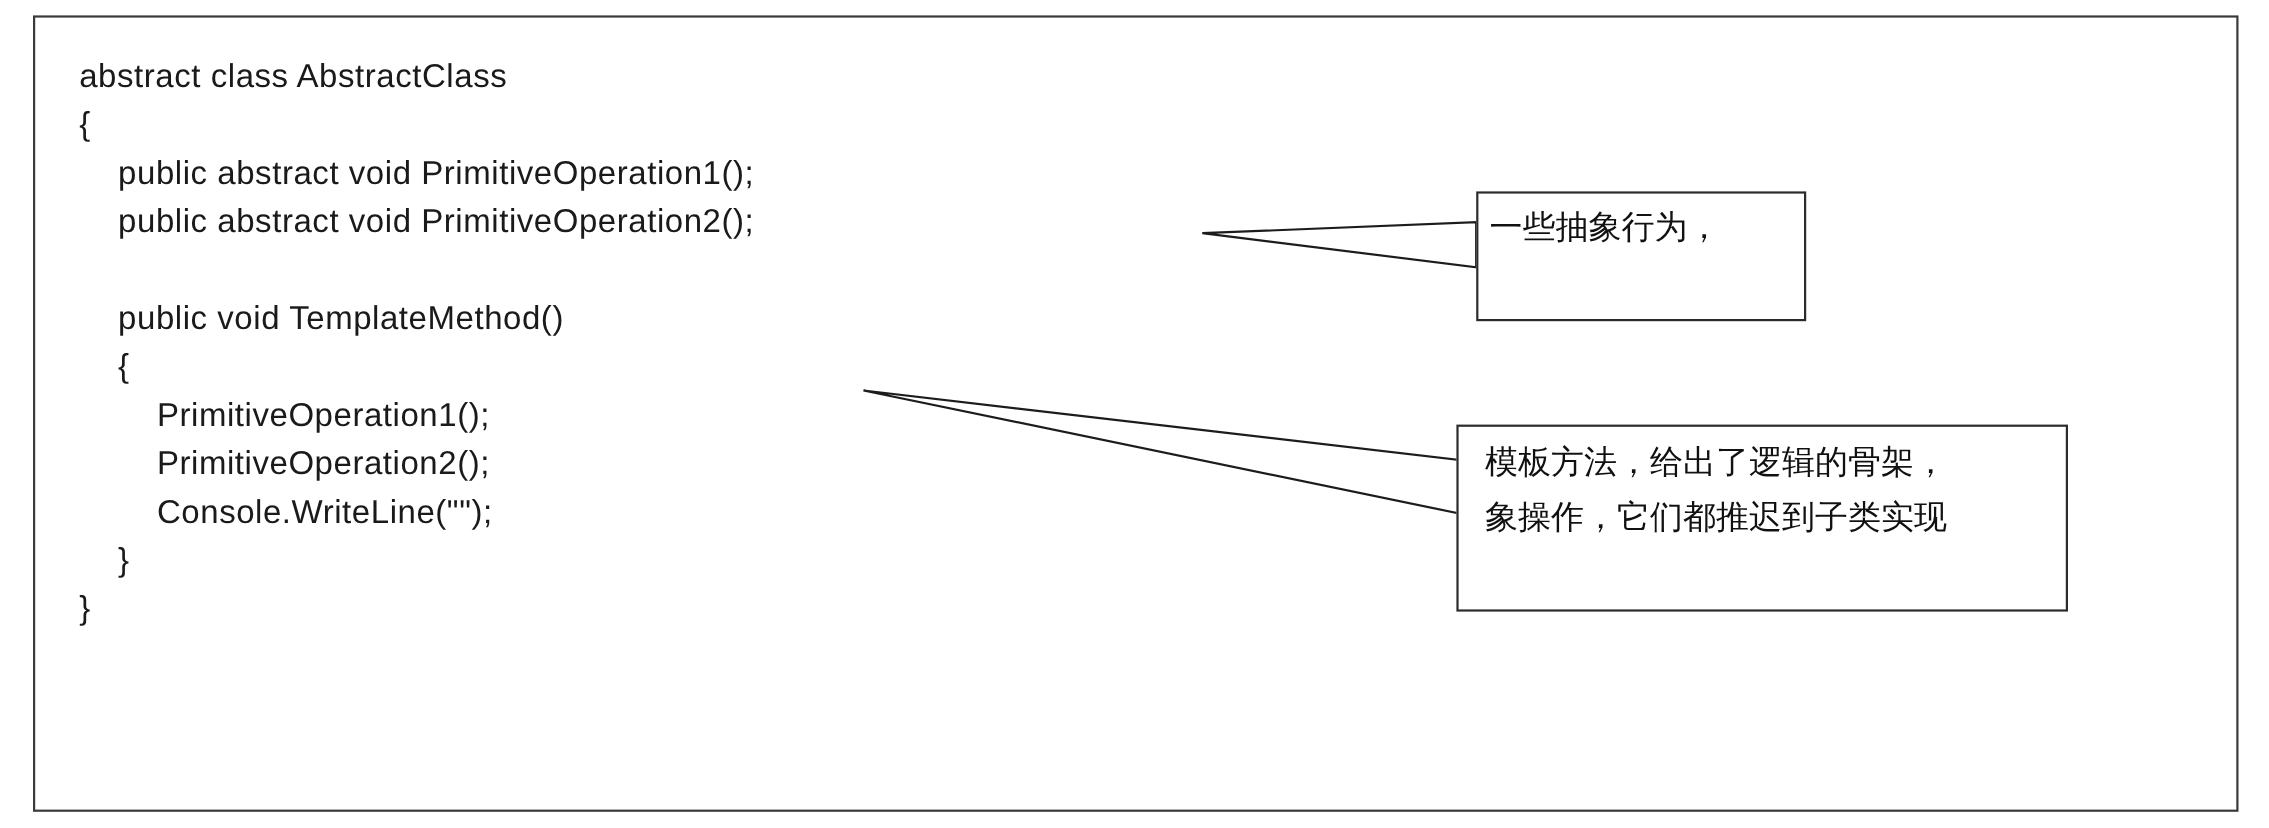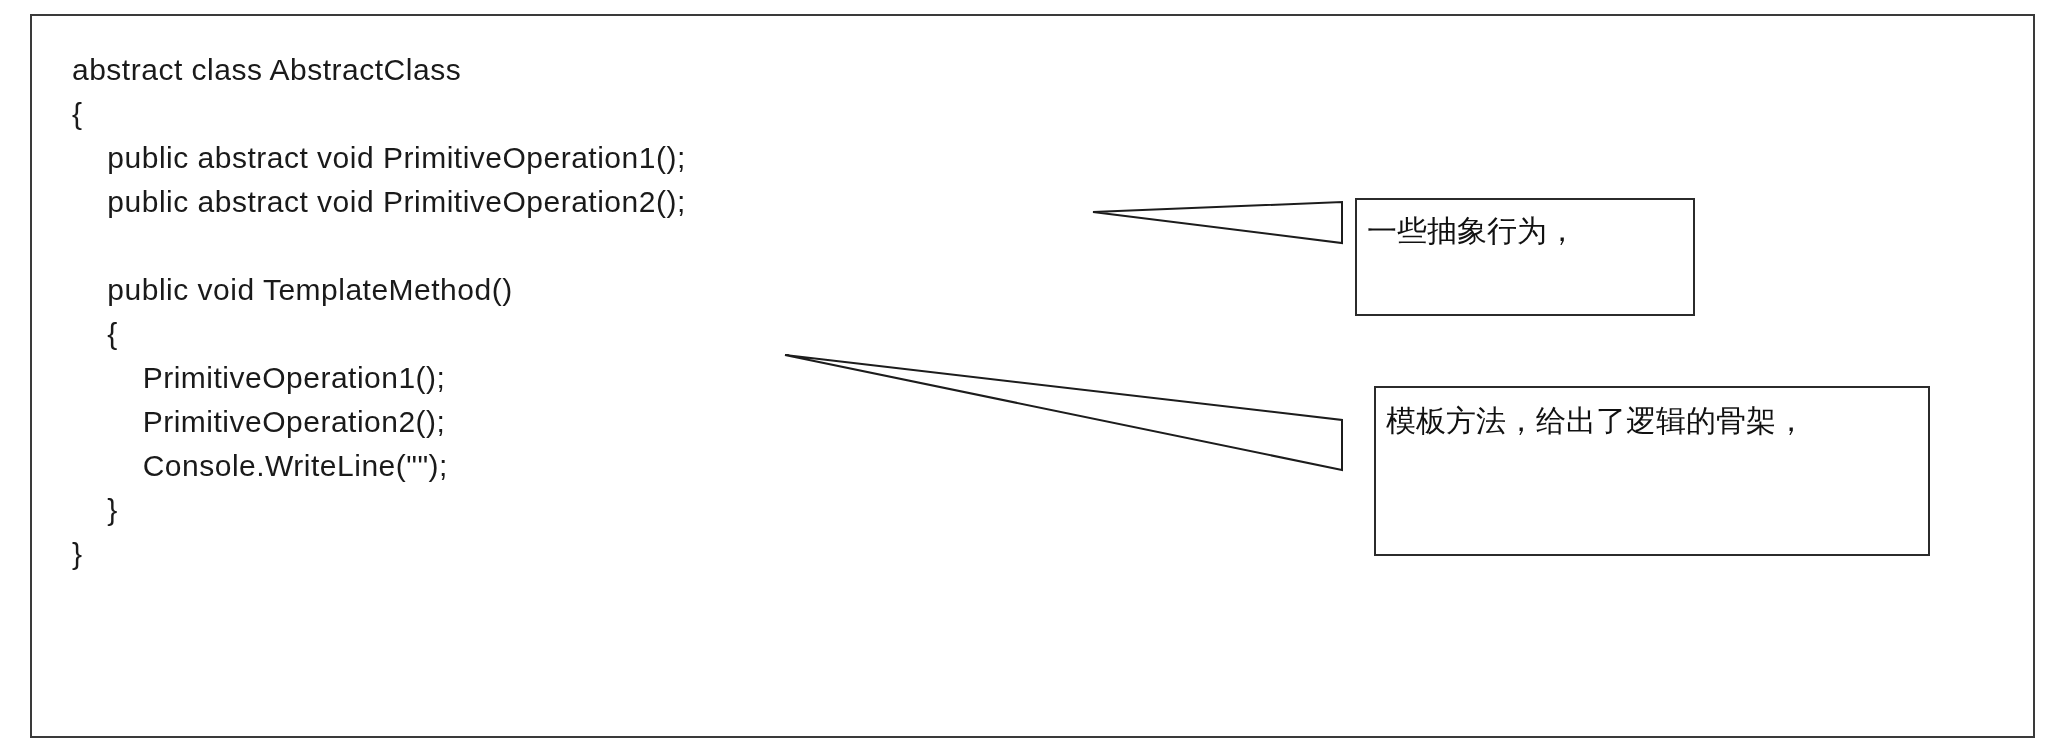--- a/index.html
+++ b/index.html
@@ -65,35 +65,34 @@
     color: #111111;
     z-index: 4;
   }
   .callout-line {
     display: block;
     white-space: pre;
   }
 
   #callout-box-1 {
     left: 1342px;
-    top: 198px;
-    width: 340px;
+    top: 174px;
+    width: 300px;
     height: 118px;
     padding: 6px 8px 0 10px;
     font-size: 30px;
     line-height: 50px;
-    margin-left: 13px;
   }
 
   #callout-box-2 {
-    left: 1374px;
+    left: 1324px;
     top: 386px;
     width: 556px;
     height: 170px;
-    padding: 8px 8px 0 10px;
+    padding: 8px 8px 0 24px;
     font-size: 30px;
     line-height: 50px;
   }
 
   
   .leader-svg {
     position: absolute;
     left: 0;
     top: 0;
     width: 2063px;
@@ -124,15 +123,16 @@
 
     <polygon class="leader-wedge" points="785,355 1342,420 1342,470"></polygon>
   </svg>
 
   <div id="callout-box-1" class="callout-box">
     <span class="callout-line">一些抽象行为，</span>
   </div>
 
   <div id="callout-box-2" class="callout-box">
     <span class="callout-line">模板方法，给出了逻辑的骨架，</span>
+    <span class="callout-line">象操作，它们都推迟到子类实现</span>
   </div>
 
 </div>
 
 </body></html>

